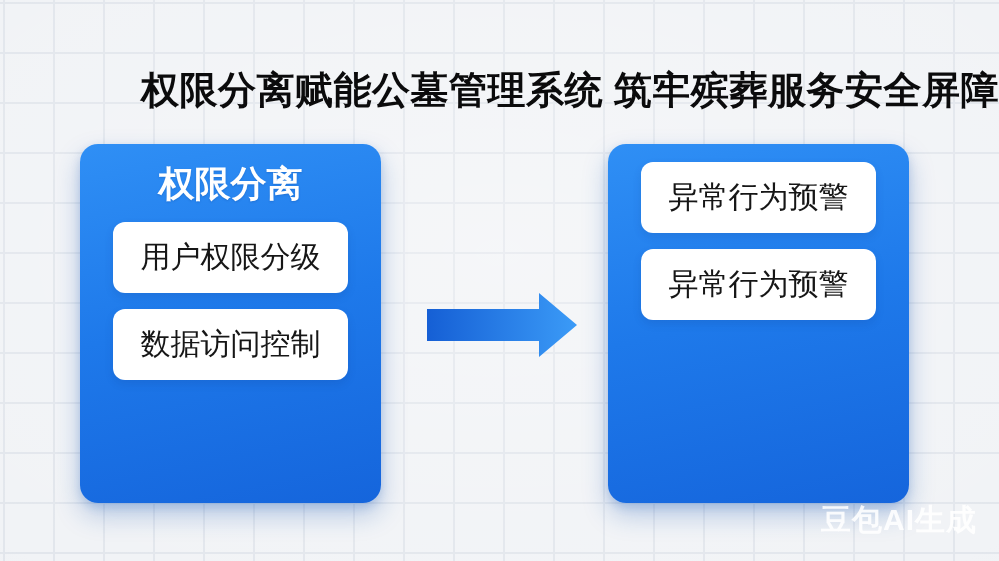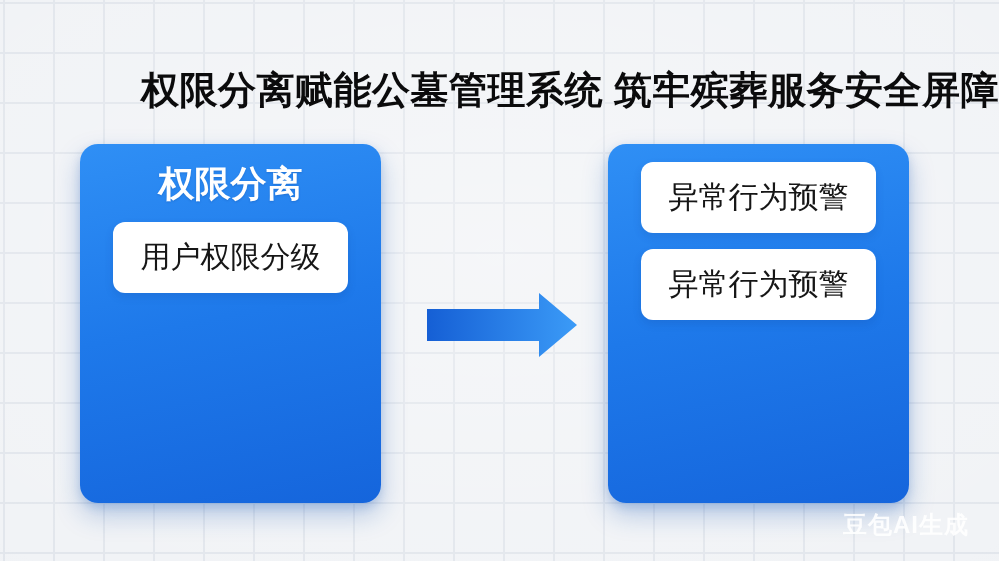--- a/index.html
+++ b/index.html
@@ -92,41 +92,42 @@
   .flow-arrow {
     position: absolute;
     left: 427px;
     top: 293px;
     width: 150px;
     height: 64px;
     z-index: 1;
   }
   .watermark {
     position: absolute;
-    right: 30px;
+    right: 22px;
     bottom: 20px;
-    font-size: 24px;
+    font-size: 30px;
     font-weight: 700;
     letter-spacing: 1px;
     color: rgba(255, 255, 255, 0.88);
     z-index: 3;
     margin-left: 32px;
   }
 </style>
 </head>
 <body>
 
 <div class="canvas">
 
   <h1 class="page-title">权限分离赋能公墓管理系统 筑牢殡葬服务安全屏障</h1>
 
   <div class="panel panel-left">
     <div class="panel-header">权限分离</div>
     <div class="cards">
       <div class="card">用户权限分级</div>
+      <div class="card">数据访问控制</div>
     </div>
   </div>
 
   <div class="flow-arrow">
     <svg width="150" height="64" viewBox="0 0 150 64" xmlns="http://www.w3.org/2000/svg" aria-hidden="true">
       <defs>
         <linearGradient id="arrowGrad" x1="0" y1="0" x2="1" y2="0">
           <stop offset="0" stop-color="#155fd5"></stop>
           <stop offset="1" stop-color="#3b9bf7"></stop>
         </linearGradient>

